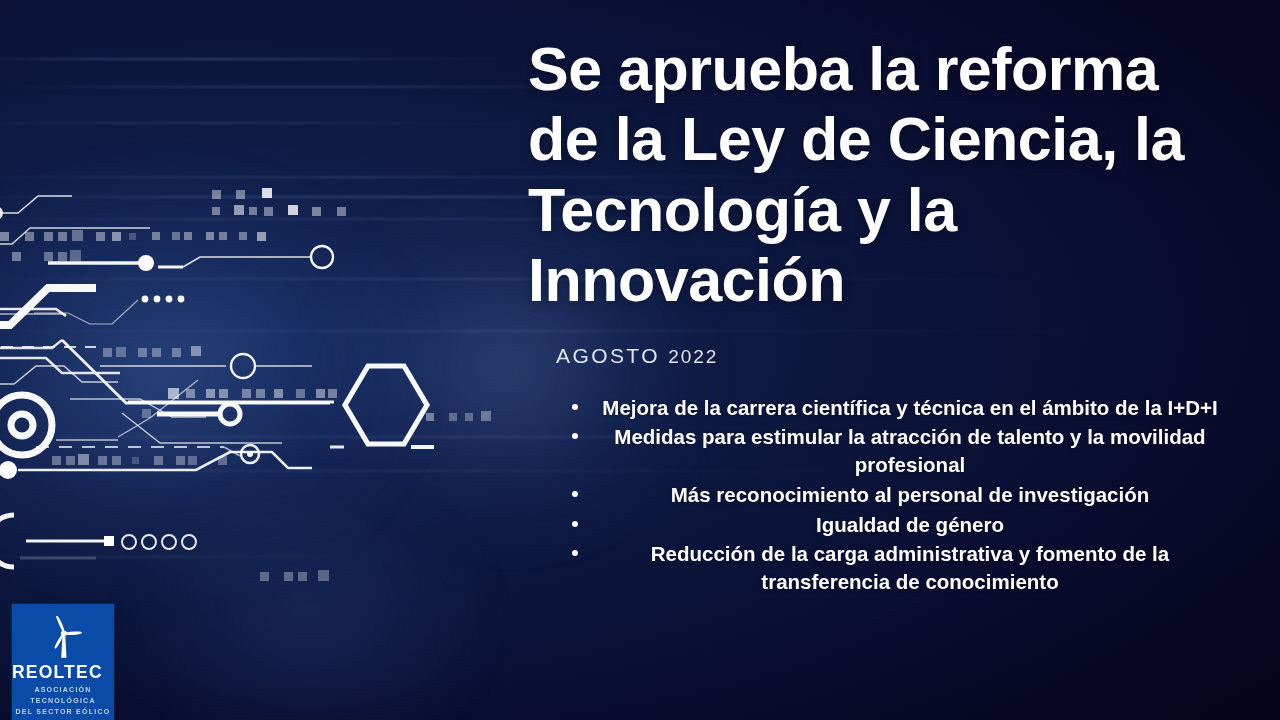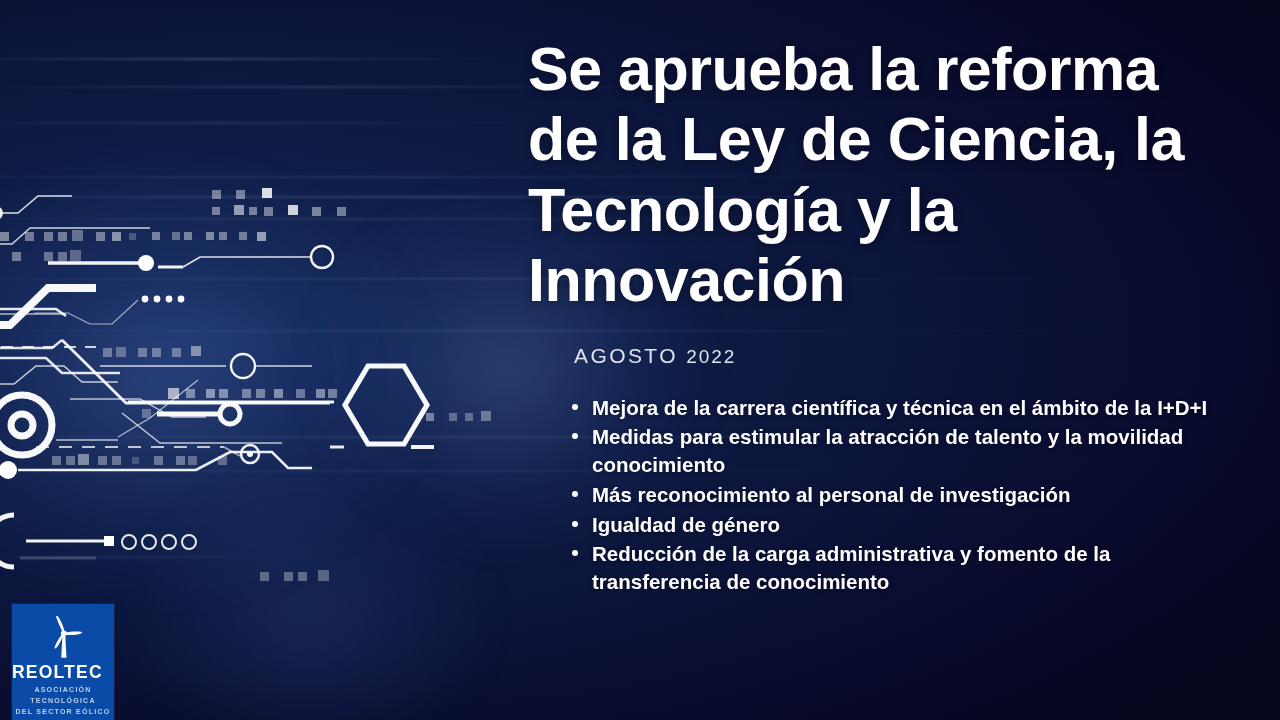--- a/index.html
+++ b/index.html
@@ -78,31 +78,32 @@
     font-size: 61px;
     line-height: 1.155;
     font-weight: 700;
     color: #ffffff;
     letter-spacing: -0.5px;
     margin: 0;
     text-shadow: 0 2px 10px rgba(0,0,0,0.35);
     font-stretch: condensed;
   }
   .date {
-    margin: 28px 0 0 46px;
+    margin: 28px 0 0 28px;
     font-size: 21px;
     letter-spacing: 2.4px;
     color: #dfe3ee;
     font-weight: 400;
   }
   .date .year { font-size: 19px; letter-spacing: 2px; }
   .bullets {
     margin: 26px 0 0 14px;
     padding: 0 0 0 28px;
     list-style: none;
+    text-align: center;
   }
   .bullets li {
     position: relative;
     color: #ffffff;
     font-size: 20.5px;
     font-weight: 700;
     line-height: 1.35;
     margin-bottom: 2px;
     padding-left: 22px;
     text-shadow: 0 1px 4px rgba(0,0,0,0.3);
@@ -336,21 +337,21 @@
   <div class="content">
     <h1 class="title">Se aprueba la reforma de la Ley de Ciencia, la Tecnología y la Innovación</h1>
 
     <div class="date">
       <span>AGOSTO</span>
       <span class="year">2022</span>
     </div>
 
     <ul class="bullets">
       <li>Mejora de la carrera científica y técnica en el ámbito de la I+D+I</li>
-      <li>Medidas para estimular la atracción de talento y la movilidad conocimiento</li>
+      <li>Medidas para estimular la atracción de talento y la movilidad profesional</li>
       <li>Más reconocimiento al personal de investigación</li>
       <li>Igualdad de género</li>
       <li>Reducción de la carga administrativa y fomento de la transferencia de conocimiento</li>
     </ul>
   </div>
 
   <div class="logo">
     <svg class="logo-mark" viewBox="0 0 60 60" aria-hidden="true">
       <g fill="#ffffff">
         <path d="M29.5 25.5 L32.5 25.5 L34 54 L28 54 Z"></path>

